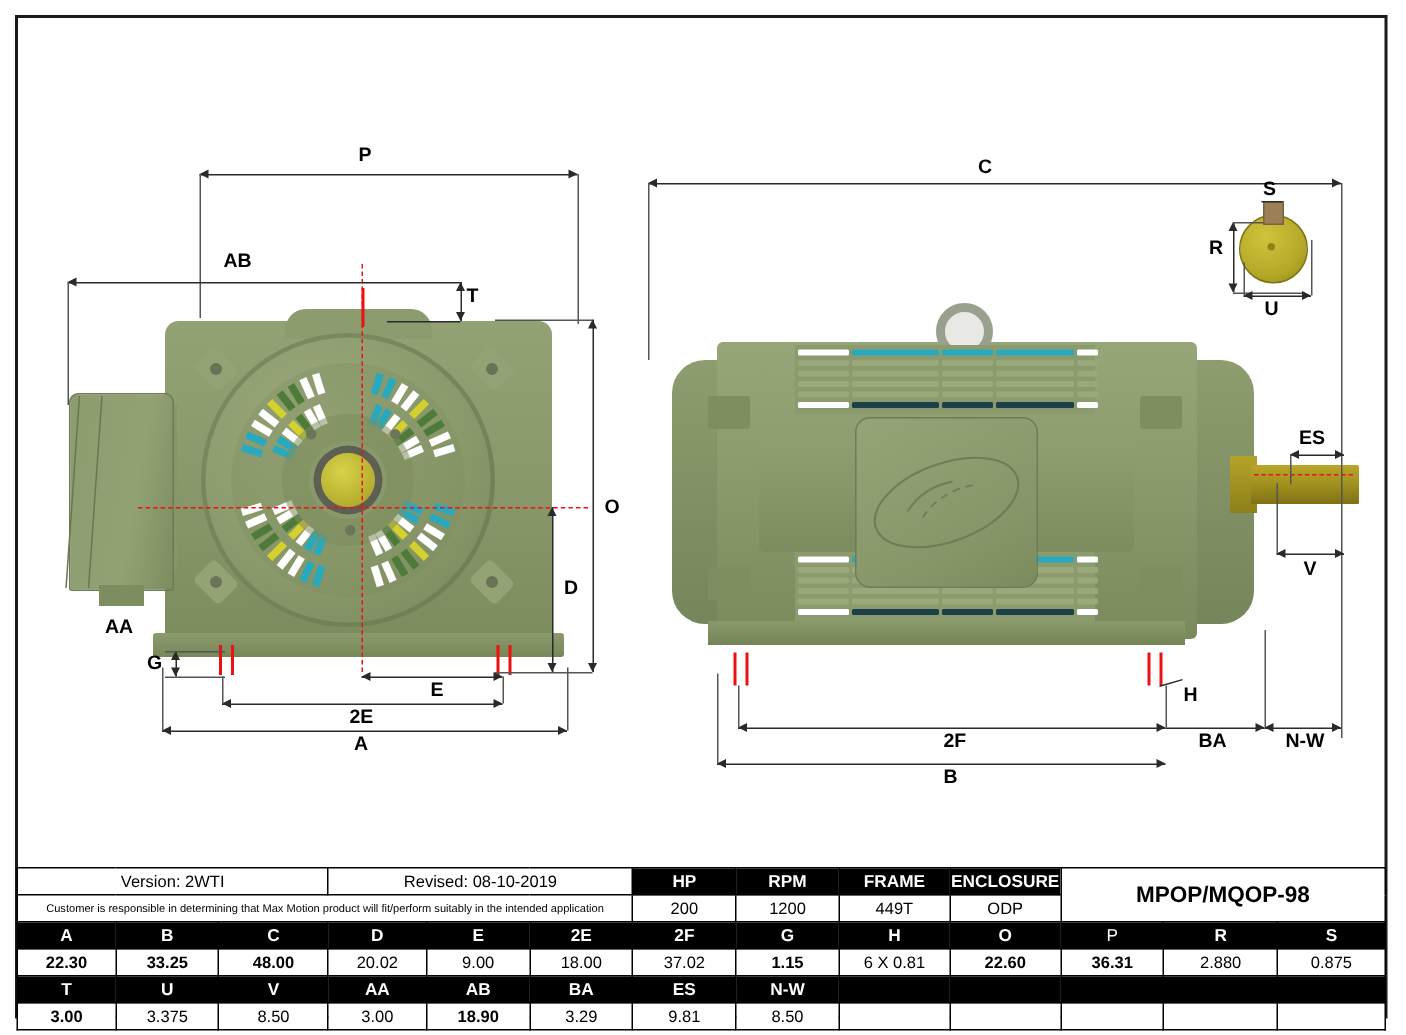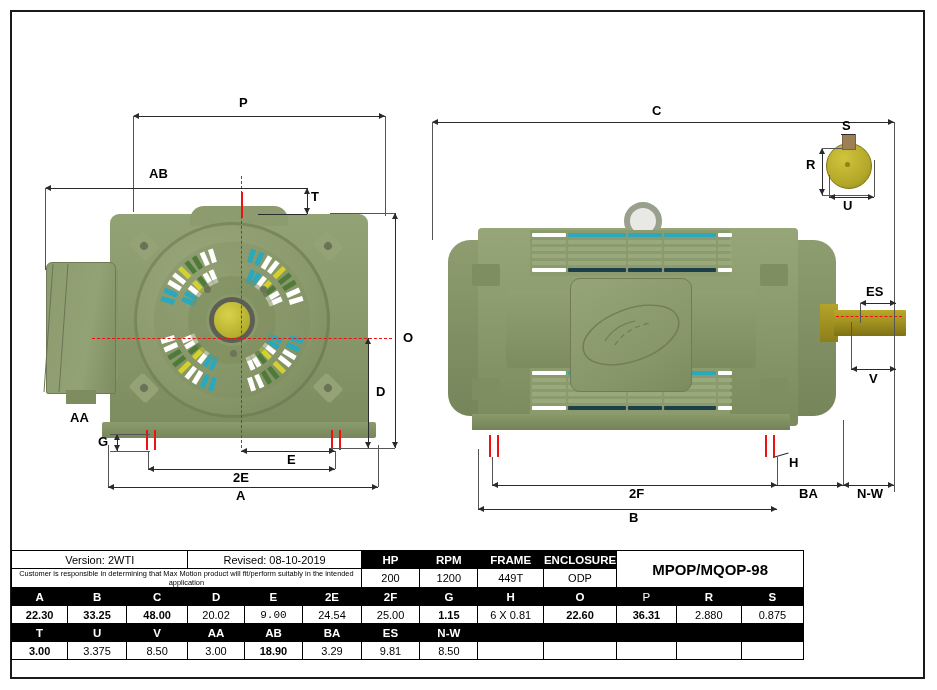--- a/index.html
+++ b/index.html
@@ -103,21 +103,21 @@
   #shaftdet{position:absolute;left:826px;top:143px;width:44px;height:44px;
      border-radius:50%;
      background:radial-gradient(circle at 38% 32%,#cfc43c,#b3a728 65%,#8d8319);
      border:1px solid #7d7316;}
   #shaftdet-key{position:absolute;left:842px;top:134px;width:12px;height:14px;
      background:#9d7f57;border:1px solid #7a6240;}
   #shaftdet-c{position:absolute;left:845px;top:162px;width:5px;height:5px;
      border-radius:50%;background:#8d8319;}
 
   
-  #table{position:absolute;left:11px;top:550px;width:793px;
+  #table{position:absolute;left:11px;top:578px;width:913px;
      border-collapse:collapse;font-size:11px;}
   #table td{border:1px solid #000;text-align:center;padding:0;height:17px;
      background:#fff;color:#000;}
   #table td.hdr{background:#000;color:#fff;font-weight:bold;font-size:11.5px;}
   #table td.hdr.thin{font-weight:normal;}
   #table td.b{font-weight:bold;}
   #table td.note{font-size:7.4px;}
   #table td.model{font-size:15px;font-weight:bold;}
   #table td.hblank{background:#000;border-color:#000;}
 </style>
@@ -491,23 +491,23 @@
           <td class="hdr" colspan="1" style="width: 67px;">O</td>
           <td class="hdr thin" colspan="1" style="width: 67px;">P</td>
           <td class="hdr" colspan="1" style="width: 74px;">R</td>
           <td class="hdr" colspan="1" style="width: 70px;">S</td>
         </tr>
         <tr>
           <td class="b" colspan="1" style="width: 64px;">22.30</td>
           <td class="b" colspan="1" style="width: 67px;">33.25</td>
           <td class="b" colspan="1" style="width: 71px; text-align: center;">48.00</td>
           <td colspan="1" style="width: 64px;">20.02</td>
-          <td colspan="1" style="width: 67px; font-family: Liberation Mono, monospace;">9.00</td>
-          <td colspan="1" style="width: 67px;">24.54</td>
-          <td colspan="1" style="width: 67px;">25.00</td>
+          <td colspan="1" style="width: 67px;">9.00</td>
+          <td colspan="1" style="width: 67px;">18.00</td>
+          <td colspan="1" style="width: 67px;">37.02</td>
           <td class="b" colspan="1" style="width: 67px;">1.15</td>
           <td colspan="1" style="width: 72px;">6 X 0.81</td>
           <td class="b" colspan="1" style="width: 67px;">22.60</td>
           <td class="b" colspan="1" style="width: 67px;">36.31</td>
           <td colspan="1" style="width: 74px;">2.880</td>
           <td colspan="1" style="width: 70px;">0.875</td>
         </tr>
         <tr>
           <td class="hdr" colspan="1" style="width: 64px;">T</td>
           <td class="hdr" colspan="1" style="width: 67px;">U</td>

